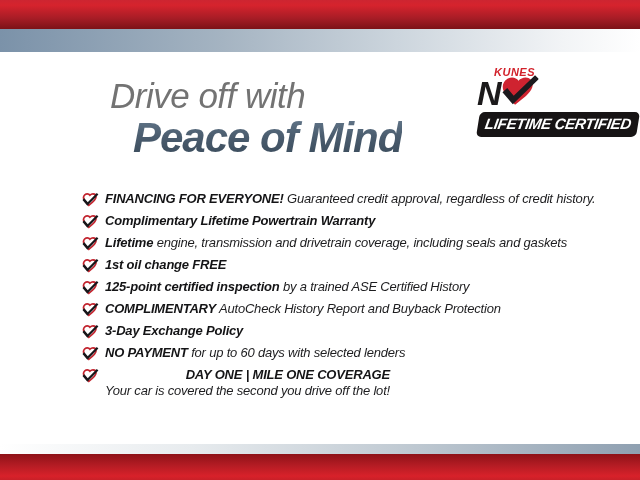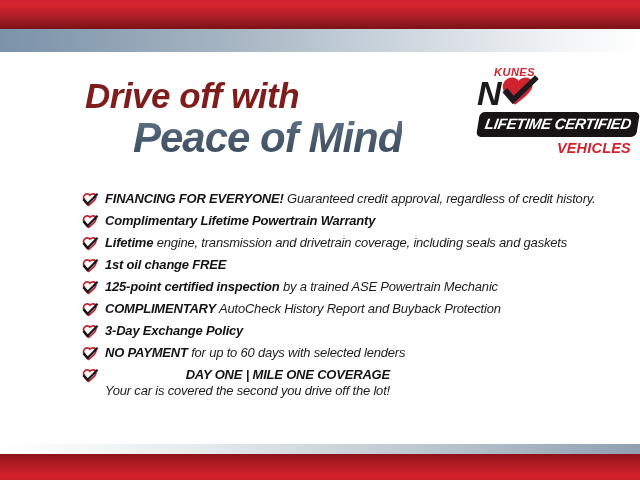--- a/index.html
+++ b/index.html
@@ -12,21 +12,21 @@
     background:linear-gradient(180deg,#cd2531 0%,#d6232d 18%,#a81d26 62%,#7c1217 100%);}
   .top-slate{top:29px;height:23px;
     background:linear-gradient(90deg,#7b92a9 0%,#a5b4c2 35%,#ccd5dd 62%,#f2f4f6 88%,#ffffff 100%);}
   .bottom-slate{top:444px;height:10px;
     background:linear-gradient(90deg,#ffffff 0%,#e7ebee 30%,#bec8d1 65%,#8fa0b1 100%);}
   .bottom-red{top:454px;height:26px;
     background:linear-gradient(180deg,#8e1218 0%,#b51c24 45%,#d8212a 85%,#c92028 100%);}
 
   
   .headline{position:absolute;left:85px;top:76px;font-style:italic;}
-  .headline .l1{font-size:35px;font-weight:700;color:#7f1d1d;letter-spacing:-0.5px;line-height:1.15;}
+  .headline .l1{font-size:35px;font-weight:400;color:#737373;letter-spacing:-0.5px;line-height:1.15;margin-left:25px;}
   .headline .l2{margin-left:48px;margin-top:1px;font-size:42px;font-weight:700;letter-spacing:-1px;
     background:linear-gradient(180deg,#64788b 0%,#4b5d6f 45%,#394a5a 100%);
     -webkit-background-clip:text;background-clip:text;color:transparent;line-height:1.0;}
 
   
   .logo{position:absolute;left:477px;top:66px;width:156px;font-style:italic;}
   .logo .kunes{color:#d2232c;font-weight:700;font-size:11px;letter-spacing:0.5px;margin-left:17px;}
   .logo .nofear{display:flex;align-items:center;margin-top:-2px;color:#1c1a1b;
     font-weight:700;font-size:34px;letter-spacing:-1px;line-height:1;}
   .logo .nofear svg{margin:-4px -5px 0 -4px;transform:skewX(-8deg);}
@@ -65,21 +65,20 @@
   <div class="nofear">
     <span>N</span>
     <svg width="40" height="36" viewBox="0 0 24 22">
       <path d="M12 19.4 L10.6 18.2 C5.9 14.1 2.9 11.2 2.9 7.8 C2.9 5 5.1 2.8 7.9 2.8 C9.5 2.8 11 3.6 12 4.7 C13 3.6 14.5 2.8 16.1 2.8 C18.9 2.8 21.1 5 21.1 7.8 C21.1 11.2 18.1 14.1 13.4 18.2 Z" fill="#cf2330"></path>
       <polyline points="4.5,10.5 10.5,16.5 23,2.5" fill="none" stroke="#1c1a1e" stroke-width="3.6"></polyline>
     </svg>
   </div>
   <div class="badge">
     <span>LIFETIME CERTIFIED</span>
   </div>
-  <div class="vehicles">VEHICLES</div>
 </div>
 
 <ul class="benefits">
   <li>
     <svg class="bullet" width="19" height="15" viewBox="0 0 24 22">
         <path d="M12 19.4 L10.6 18.2 C5.9 14.1 2.9 11.2 2.9 7.8 C2.9 5 5.1 2.8 7.9 2.8 C9.5 2.8 11 3.6 12 4.7 C13 3.6 14.5 2.8 16.1 2.8 C18.9 2.8 21.1 5 21.1 7.8 C21.1 11.2 18.1 14.1 13.4 18.2 Z" fill="#ffffff" stroke="#c2242e" stroke-width="2.6"></path>
         <polyline points="3,10.5 9.8,17.5 23,2.5" fill="none" stroke="#17171b" stroke-width="3.4"></polyline>
       </svg>
     <span class="txt"><span class="b">FINANCING FOR EVERYONE!</span> <span class="r">Guaranteed credit approval, regardless of credit history.</span></span>
   </li>
@@ -102,21 +101,21 @@
         <path d="M12 19.4 L10.6 18.2 C5.9 14.1 2.9 11.2 2.9 7.8 C2.9 5 5.1 2.8 7.9 2.8 C9.5 2.8 11 3.6 12 4.7 C13 3.6 14.5 2.8 16.1 2.8 C18.9 2.8 21.1 5 21.1 7.8 C21.1 11.2 18.1 14.1 13.4 18.2 Z" fill="#ffffff" stroke="#c2242e" stroke-width="2.6"></path>
         <polyline points="3,10.5 9.8,17.5 23,2.5" fill="none" stroke="#17171b" stroke-width="3.4"></polyline>
       </svg>
     <span class="txt"><span class="b">1st oil change FREE</span> <span class="r"></span></span>
   </li>
   <li>
     <svg class="bullet" width="19" height="15" viewBox="0 0 24 22">
         <path d="M12 19.4 L10.6 18.2 C5.9 14.1 2.9 11.2 2.9 7.8 C2.9 5 5.1 2.8 7.9 2.8 C9.5 2.8 11 3.6 12 4.7 C13 3.6 14.5 2.8 16.1 2.8 C18.9 2.8 21.1 5 21.1 7.8 C21.1 11.2 18.1 14.1 13.4 18.2 Z" fill="#ffffff" stroke="#c2242e" stroke-width="2.6"></path>
         <polyline points="3,10.5 9.8,17.5 23,2.5" fill="none" stroke="#17171b" stroke-width="3.4"></polyline>
       </svg>
-    <span class="txt"><span class="b">125-point certified inspection</span> <span class="r">by a trained ASE Powertrain Mechanic</span></span>
+    <span class="txt"><span class="b">125-point certified inspection</span> <span class="r">by a trained ASE Certified History</span></span>
   </li>
   <li>
     <svg class="bullet" width="19" height="15" viewBox="0 0 24 22">
         <path d="M12 19.4 L10.6 18.2 C5.9 14.1 2.9 11.2 2.9 7.8 C2.9 5 5.1 2.8 7.9 2.8 C9.5 2.8 11 3.6 12 4.7 C13 3.6 14.5 2.8 16.1 2.8 C18.9 2.8 21.1 5 21.1 7.8 C21.1 11.2 18.1 14.1 13.4 18.2 Z" fill="#ffffff" stroke="#c2242e" stroke-width="2.6"></path>
         <polyline points="3,10.5 9.8,17.5 23,2.5" fill="none" stroke="#17171b" stroke-width="3.4"></polyline>
       </svg>
     <span class="txt"><span class="b">COMPLIMENTARY</span> <span class="r">AutoCheck History Report and Buyback Protection</span></span>
   </li>
   <li>
     <svg class="bullet" width="19" height="15" viewBox="0 0 24 22">

